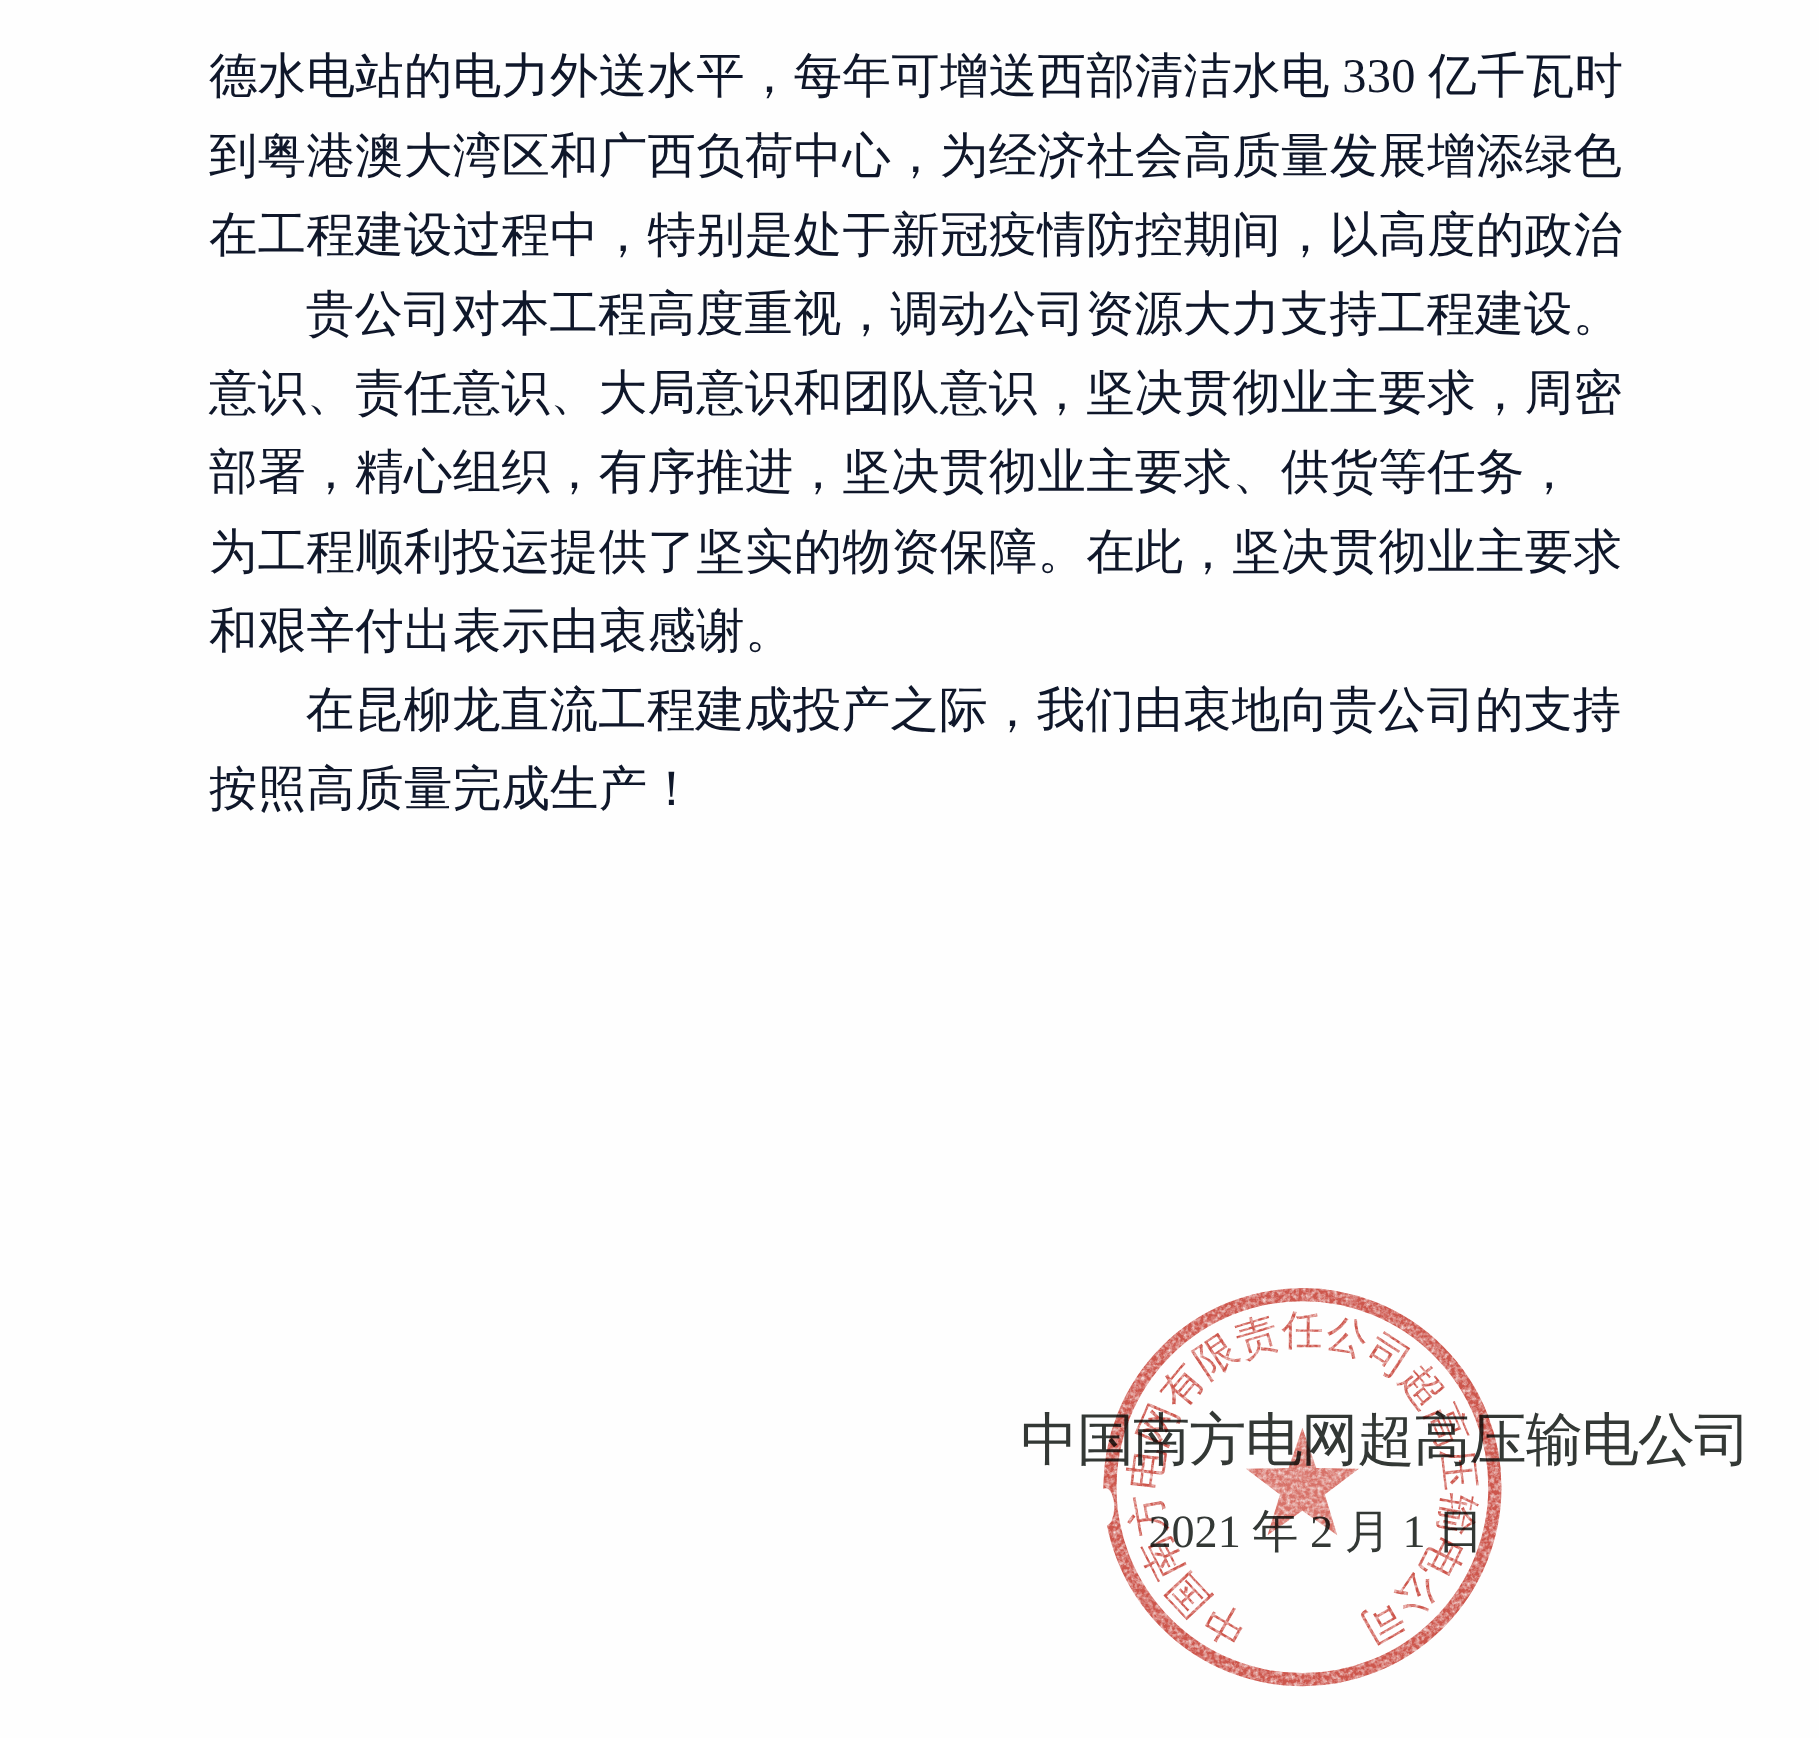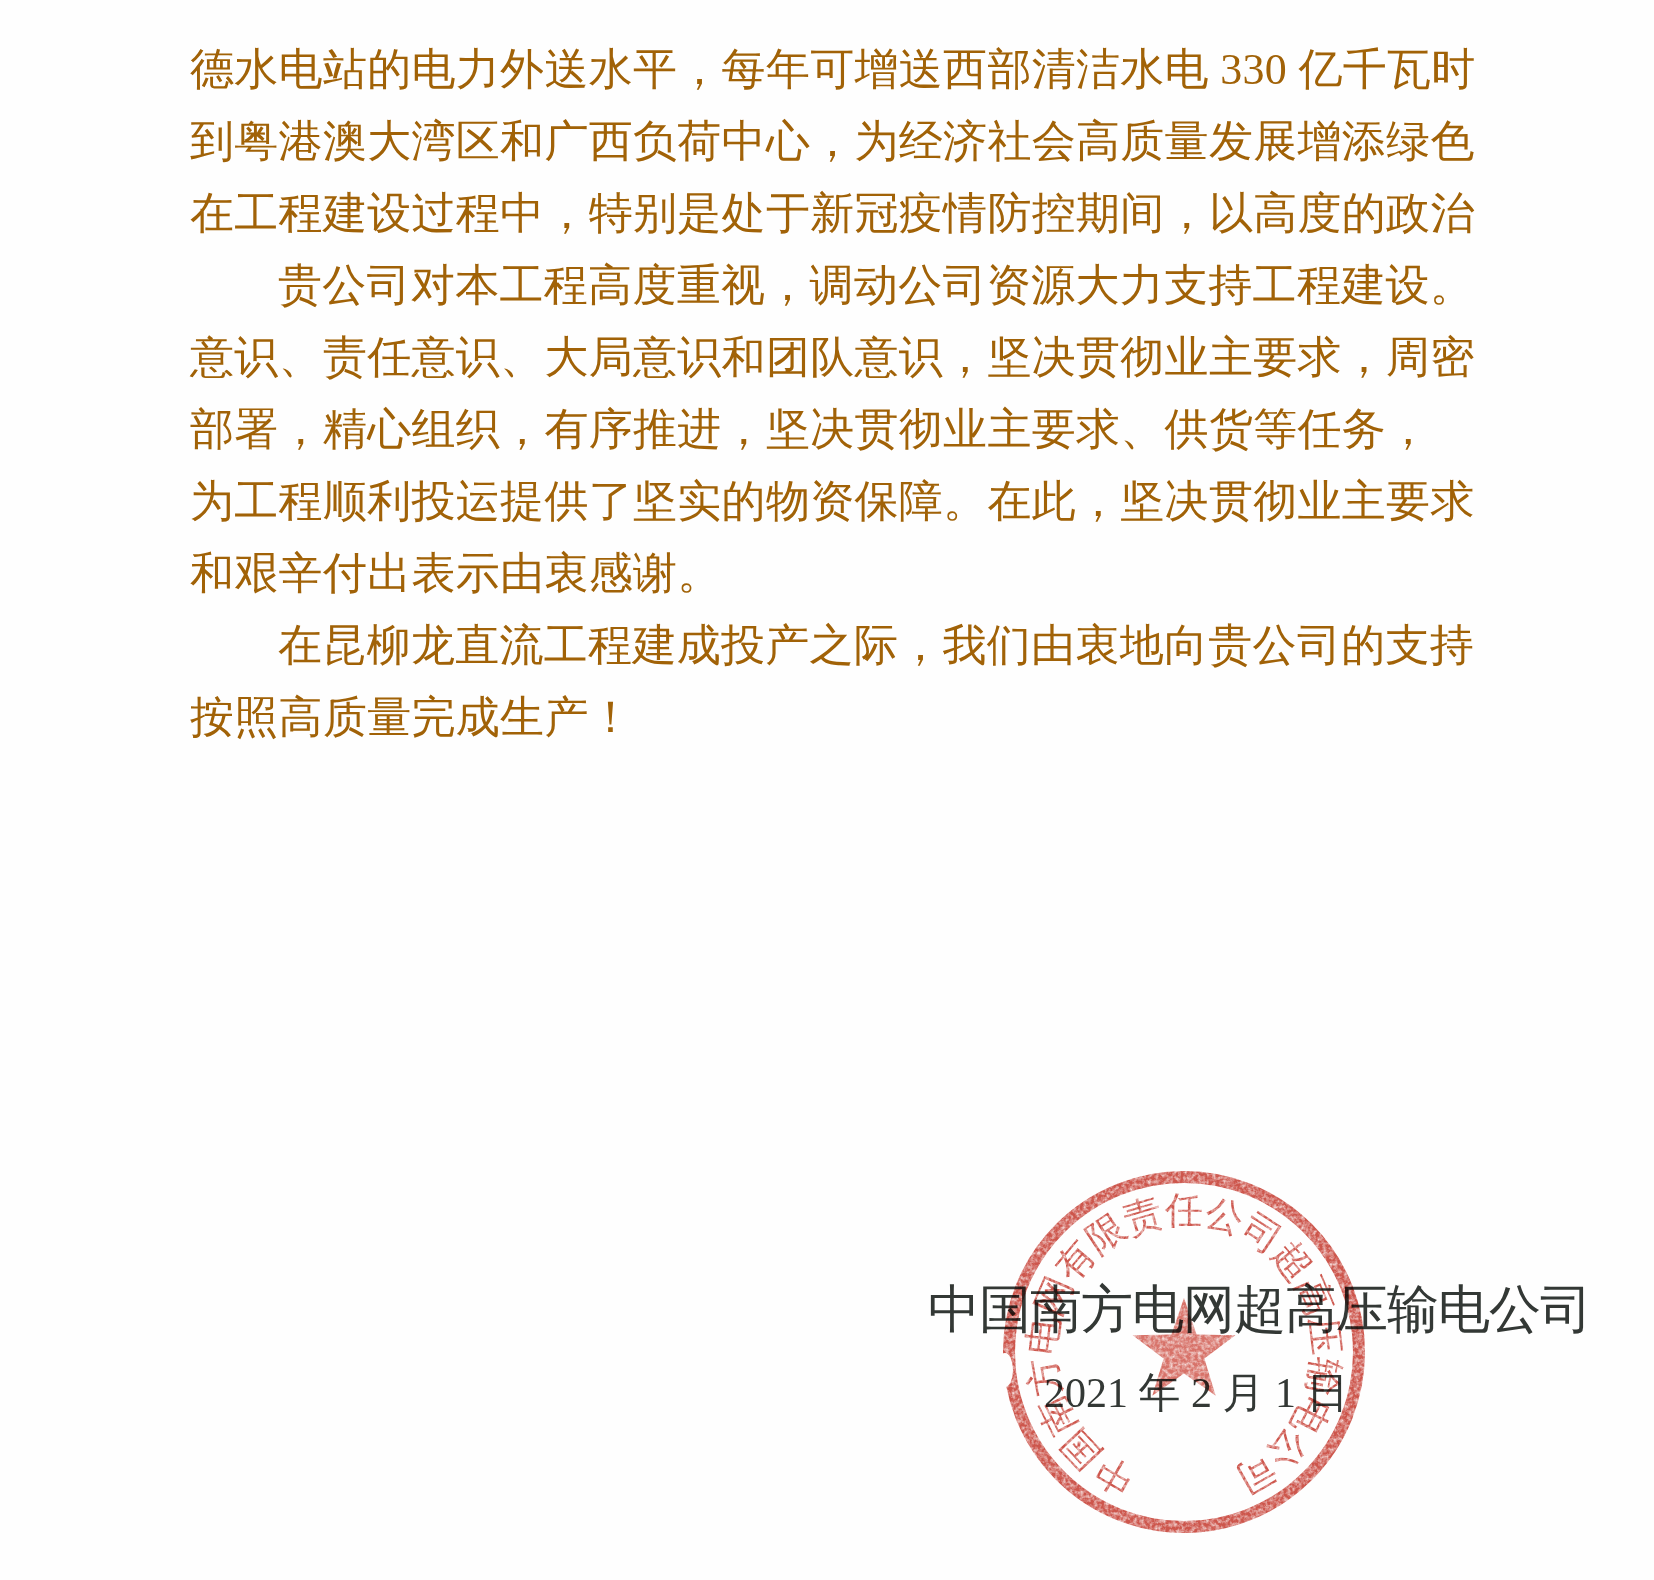--- a/index.html
+++ b/index.html
@@ -15,21 +15,21 @@
     position: relative;
     width: 1654px;
     height: 1580px;
     background: #fefefe;
   }
   .body-text {
     position: absolute;
     left: 190px;
     top: 34px;
     width: 1290px;
-    color: #a16207;
+    color: #0f172a;
     font-size: 44px;
     line-height: 72px;
     letter-spacing: 0.3px;
     white-space: nowrap;
   }
   .line { height: 72px; }
   .line.indent { padding-left: 88px; }
   .signature-line {
     position: absolute;
     left: 928px;

